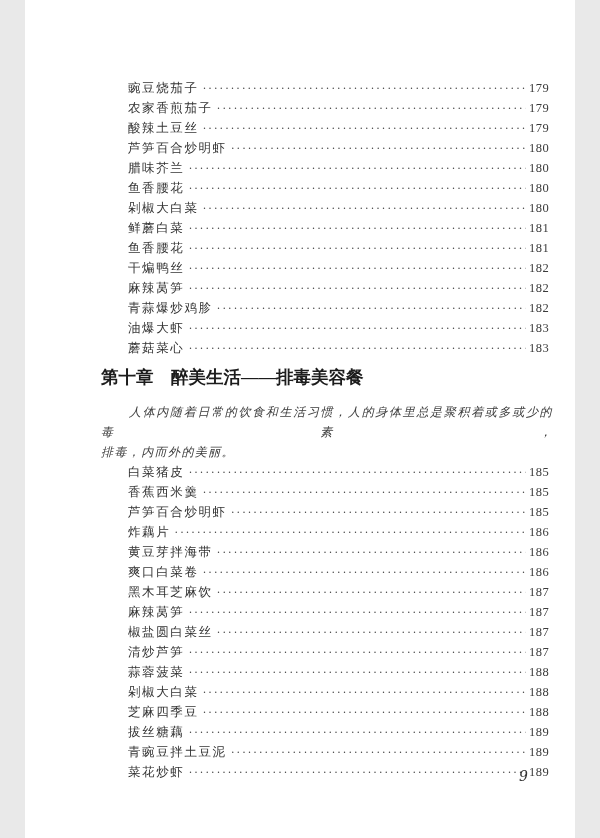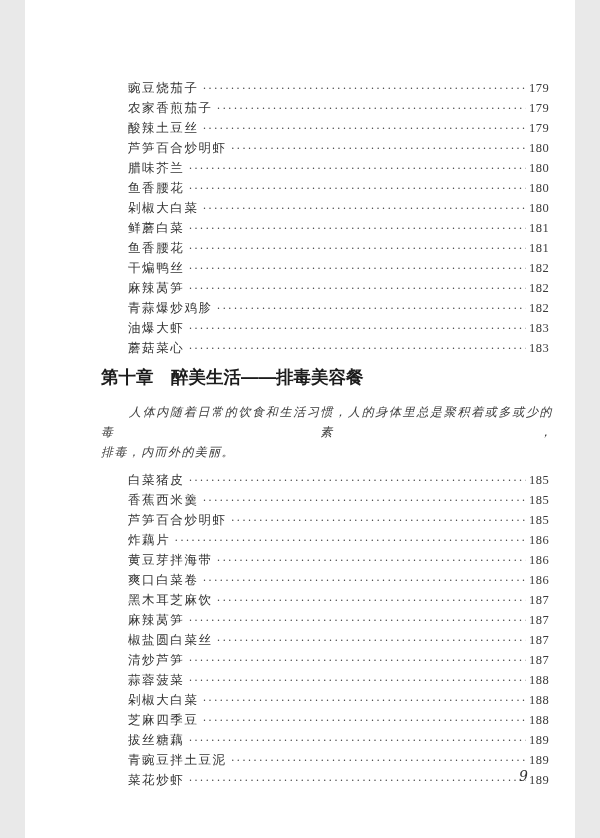--- a/index.html
+++ b/index.html
@@ -43,30 +43,30 @@
   }
   .toc-page {
     min-width: 24px;
     font-size: 12.5px;
     letter-spacing: 0.5px;
     color: #3a3a3a;
     font-family: "Liberation Serif", serif;
   }
   .chapter-heading {
     margin: 8px 0 0 0;
-    font-family: Liberation Sans, sans-serif;
+    font-family: Liberation Serif, serif;
     font-weight: 700;
     font-size: 17.5px;
     line-height: 22px;
     color: #1c1c1c;
     letter-spacing: 0px;
     white-space: nowrap;
   }
   .intro {
-    margin: 14px 0 8px 0;
+    margin: 14px 0 0 0;
     font-style: italic;
     font-size: 12px;
     line-height: 20px;
     color: #3d3d3d;
     letter-spacing: 1.4px;
   }
   .intro-line { display: block; }
   .intro-line.first {
     text-indent: 28px;
     text-align: justify;

